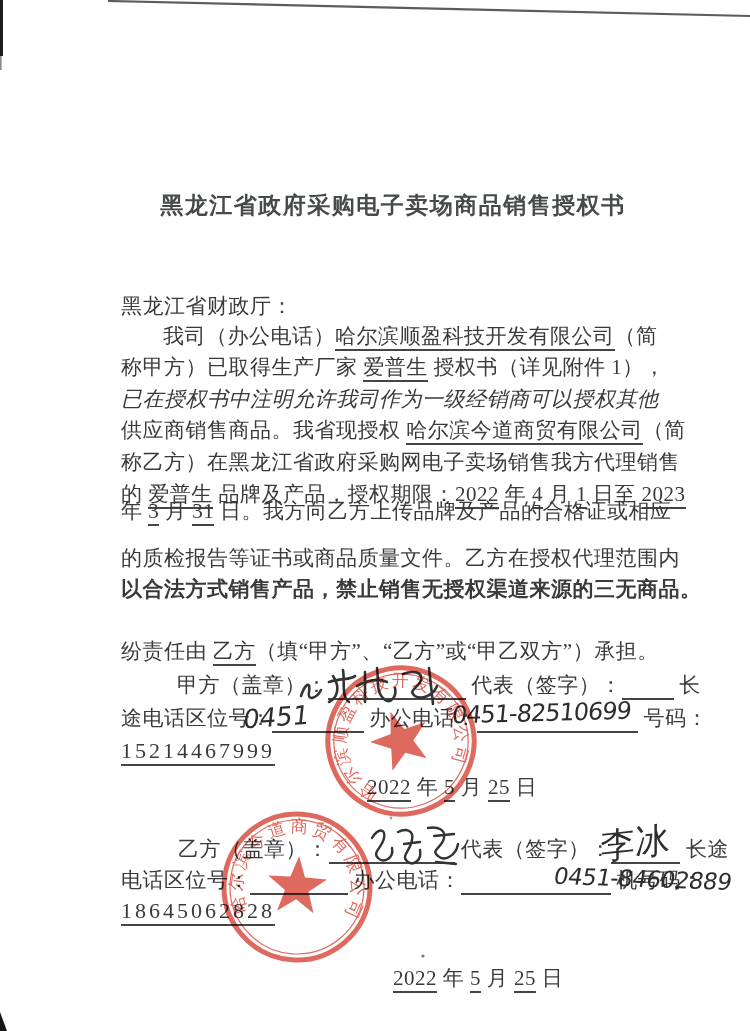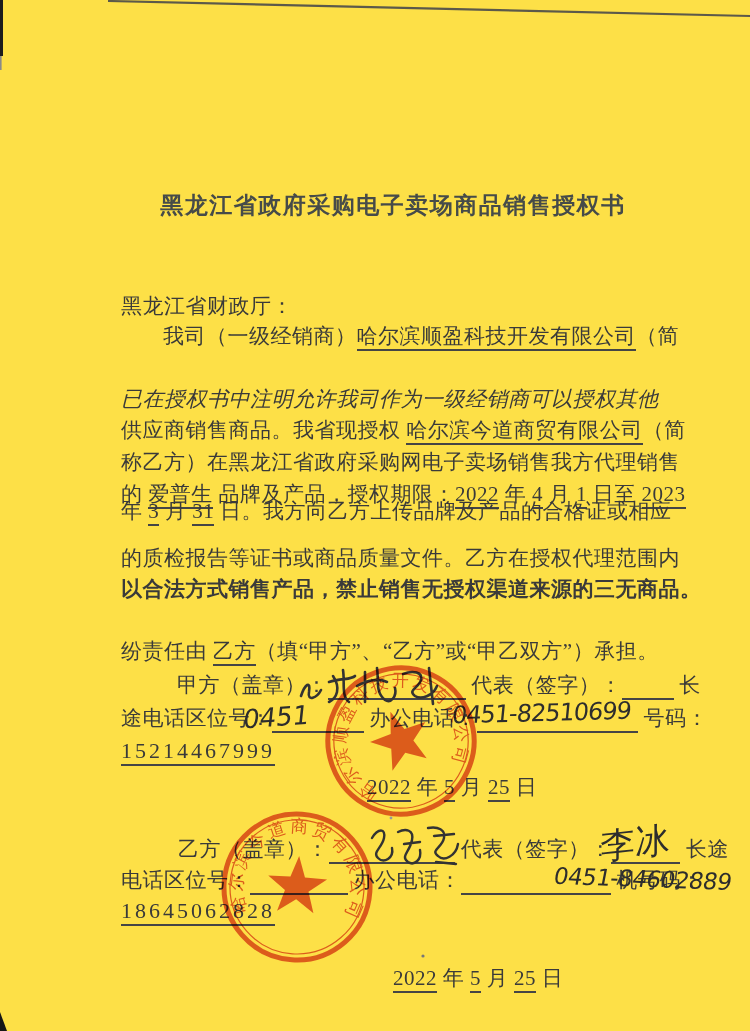--- a/index.html
+++ b/index.html
@@ -1,18 +1,18 @@
 <!DOCTYPE html>
 <html><head>
 <meta charset="utf-8">
 <style>
   html,body{margin:0;padding:0;background:#d8d8d8;}
   .page{
     position:relative;width:750px;height:1031px;margin:0 auto;
-    background:#fde047;overflow:hidden;
+    background:#ffffff;overflow:hidden;
     font-family:"Liberation Serif","DejaVu Serif",serif;
     color:#3a3a3a;
   }
   .doc-title{
     position:absolute;top:190px;left:0;width:750px;text-align:center;
     font-size:23px;font-weight:bold;letter-spacing:1.5px;color:#464b49;
     transform:translateX(18px);
   }
   .line{
     position:absolute;font-size:21px;line-height:1.25;white-space:pre;
@@ -45,21 +45,22 @@
     <rect x="0" y="0" width="3" height="56" fill="#1c1c1c"></rect>
     <rect x="0" y="56" width="1.6" height="14" fill="#8a8a8a"></rect>
     <path d="M0,1012 L7,1031 L0,1031 Z" fill="#161616"></path>
     <circle cx="423" cy="956" r="1.6" fill="#777"></circle>
     <circle cx="391" cy="818" r="1.4" fill="#999"></circle>
   </svg>
 
   <div class="doc-title">黑龙江省政府采购电子卖场商品销售授权书</div>
 
   <div class="line" style="top:293px;left:121px;"><span>黑龙江省财政厅：</span></div>
-  <div class="line" style="top:323px;left:163px;"><span>我司（一级经销商）</span><span class="u">哈尔滨顺盈科技开发有限公司</span><span>（简</span></div>
+  <div class="line" style="top:323px;left:163px;"><span>我司（办公电话）</span><span class="u">哈尔滨顺盈科技开发有限公司</span><span>（简</span></div>
+  <div class="line" style="top:354px;left:121px;"><span>称甲方）已取得生产厂家 </span><span class="u">爱普生</span><span> 授权书（详见附件 1），</span></div>
   <div class="line" style="top:386px;left:121px;font-style:italic;"><span>已在授权书中注明允许我司作为一级经销商可以授权其他</span></div>
   <div class="line" style="top:417px;left:121px;"><span>供应商销售商品。我省现授权 </span><span class="u">哈尔滨今道商贸有限公司</span><span>（简</span></div>
   <div class="line" style="top:449px;left:121px;"><span>称乙方）在黑龙江省政府采购网电子卖场销售我方代理销售</span></div>
   <div class="line" style="top:481px;left:121px;"><span>的 </span><span class="u">爱普生</span><span> 品牌及产品，授权期限：</span><span class="u">2022</span><span> 年 </span><span class="u">4</span><span> 月 </span><span class="u">1</span><span> 日至 </span><span class="u">2023</span></div>
   <div class="line" style="top:498px;left:121px;"><span>年 </span><span class="u">3</span><span> 月 </span><span class="u">31</span><span> 日。我方向乙方上传品牌及产品的合格证或相应</span></div>
   <div class="line" style="top:545px;left:121px;"><span>的质检报告等证书或商品质量文件。乙方在授权代理范围内</span></div>
   <div class="line" style="top:576px;left:121px;font-weight:bold;"><span>以合法方式销售产品，禁止销售无授权渠道来源的三无商品。</span></div>
   <div class="line" style="top:638px;left:121px;text-align:center;"><span>纷责任由 </span><span class="u">乙方</span><span>（填“甲方”、“乙方”或“甲乙双方”）承担。</span></div>
 
   <div class="line" style="top:672px;left:177px;"><span>甲方（盖章）：</span><span class="u">                        </span><span> 代表（签字）：</span><span class="u">         </span><span> 长</span></div>

